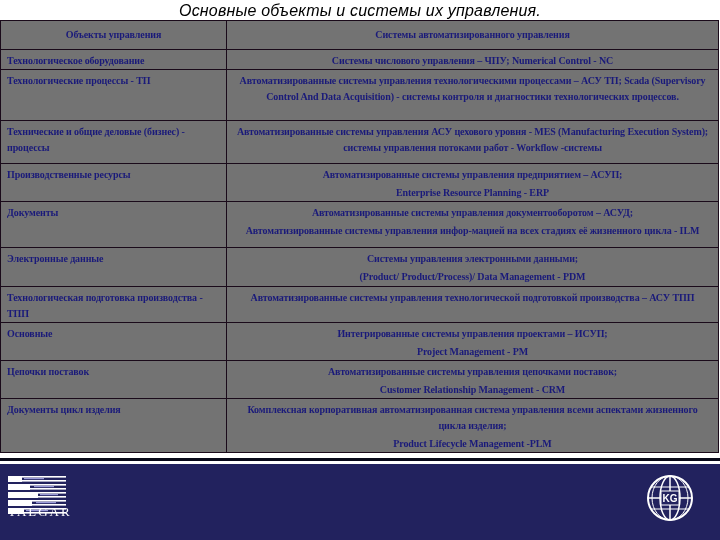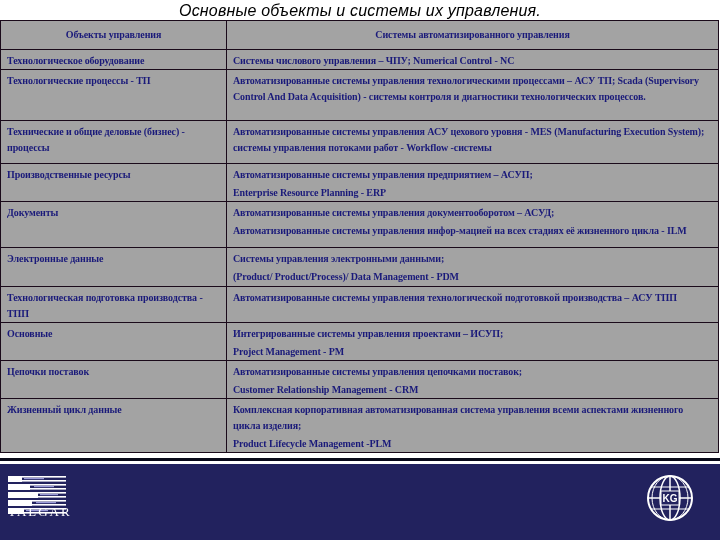--- a/index.html
+++ b/index.html
@@ -29,21 +29,21 @@
     .table-wrap {
       position: absolute;
       left: 0;
       top: 20px;
       width: 718px;
     }
     table {
       border-collapse: collapse;
       width: 718px;
       table-layout: fixed;
-      background: #a3a3a3;
+      background: #737373;
     }
     td, th {
       border: 1px solid #1a0a1a;
       padding: 0 6px;
       vertical-align: top;
       color: #1a1a7a;
       font-family: "Liberation Serif", serif;
       font-weight: bold;
       font-size: 10px;
       line-height: 16px;
@@ -51,21 +51,21 @@
     }
     th {
       font-size: 10px;
       text-align: center;
       vertical-align: middle;
       color: #1a1a7a;
     }
     col.c1 { width: 226px; }
     col.c2 { width: 492px; }
     td.c1 { padding-top: 3px; }
-    td.c2 { padding-top: 3px; }
+    td.c2 { padding-top: 3px; text-align: center; }
     .line { display: block; }
     .line.gap { margin-top: 2px; }
     .bottom-rule {
       position: absolute;
       left: 0;
       top: 458px;
       width: 720px;
       height: 3px;
       background: #0a0a1a;
     }
@@ -173,21 +173,21 @@
         </td>
       </tr>
       <tr style="height:38px">
         <td class="c1">Цепочки поставок</td>
         <td class="c2">
           <span class="line">Автоматизированные системы управления цепочками поставок;</span>
           <span class="line gap">Customer Relationship Management - CRM</span>
         </td>
       </tr>
       <tr style="height:52px">
-        <td class="c1">Жизненный цикл данные</td>
+        <td class="c1">Документы цикл изделия</td>
         <td class="c2">
           <span class="line">Комплексная корпоративная автоматизированная система управления всеми аспектами жизненного цикла изделия;</span>
           <span class="line gap">Product Lifecycle Management -PLM</span>
         </td>
       </tr>
     </tbody>
   </table>
 </div>
 
 <div class="bottom-rule"></div>

